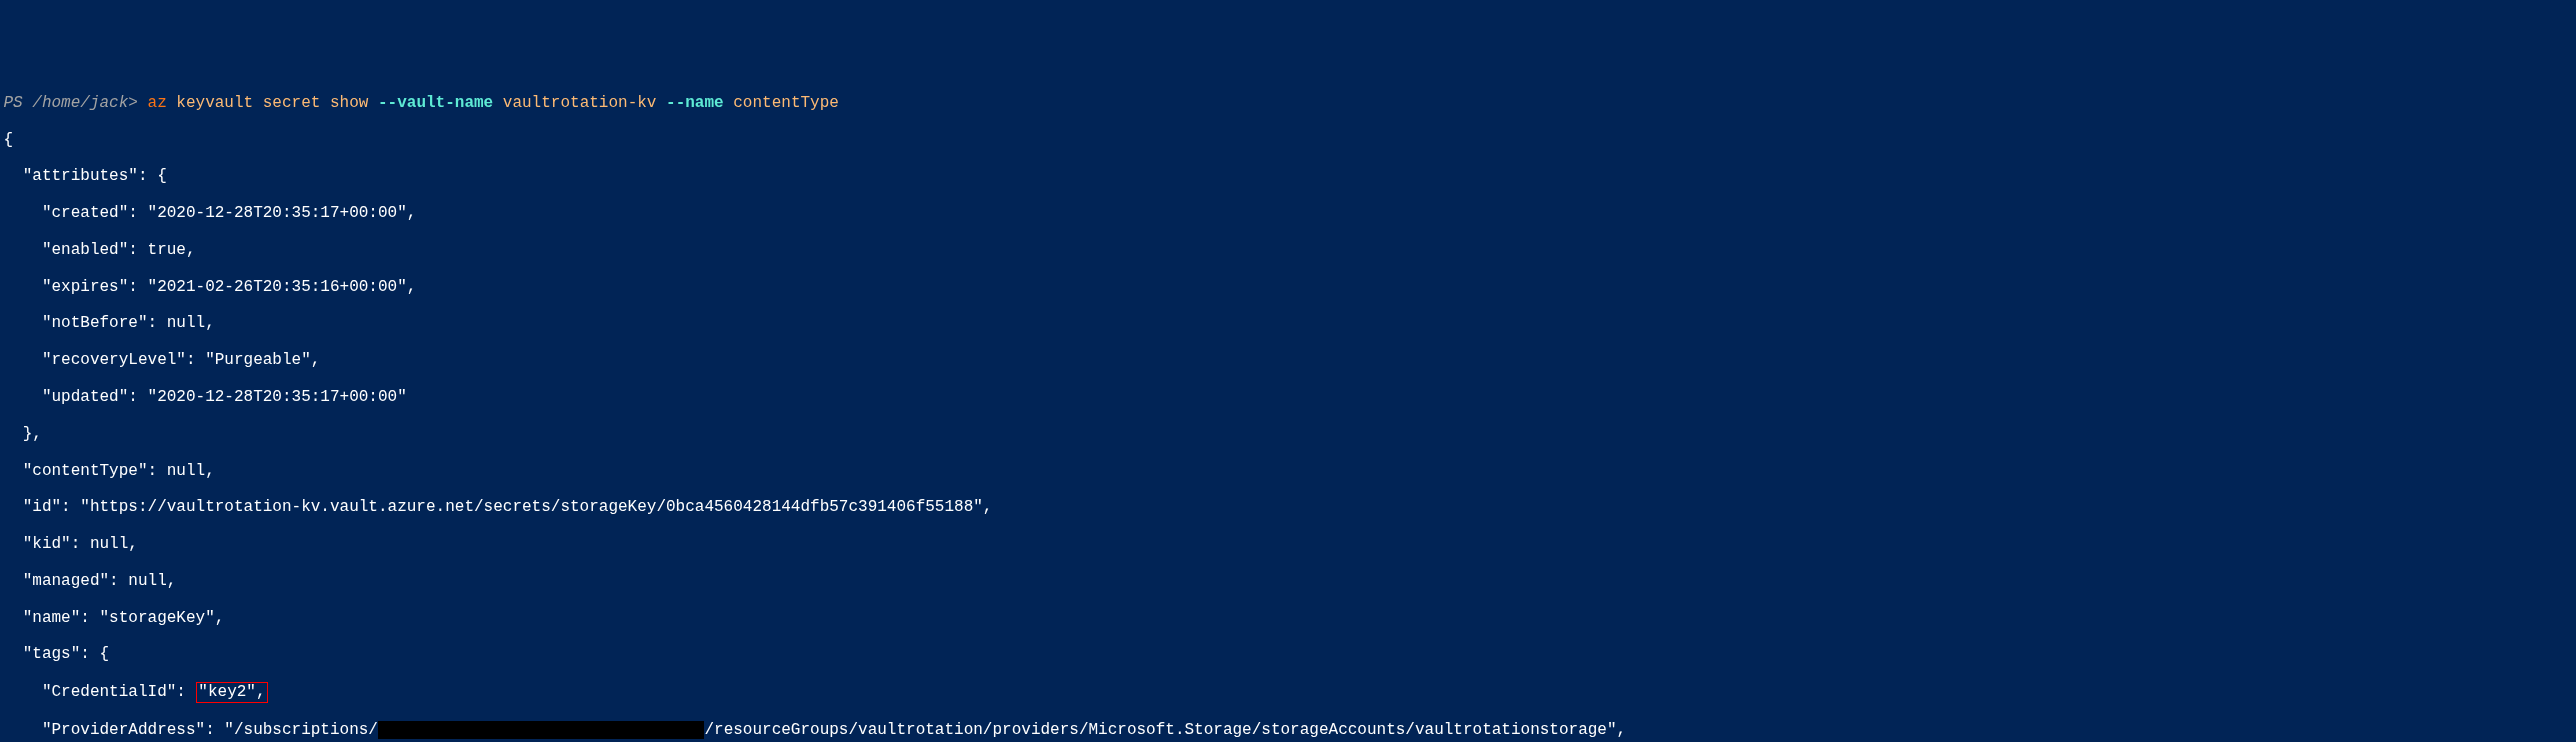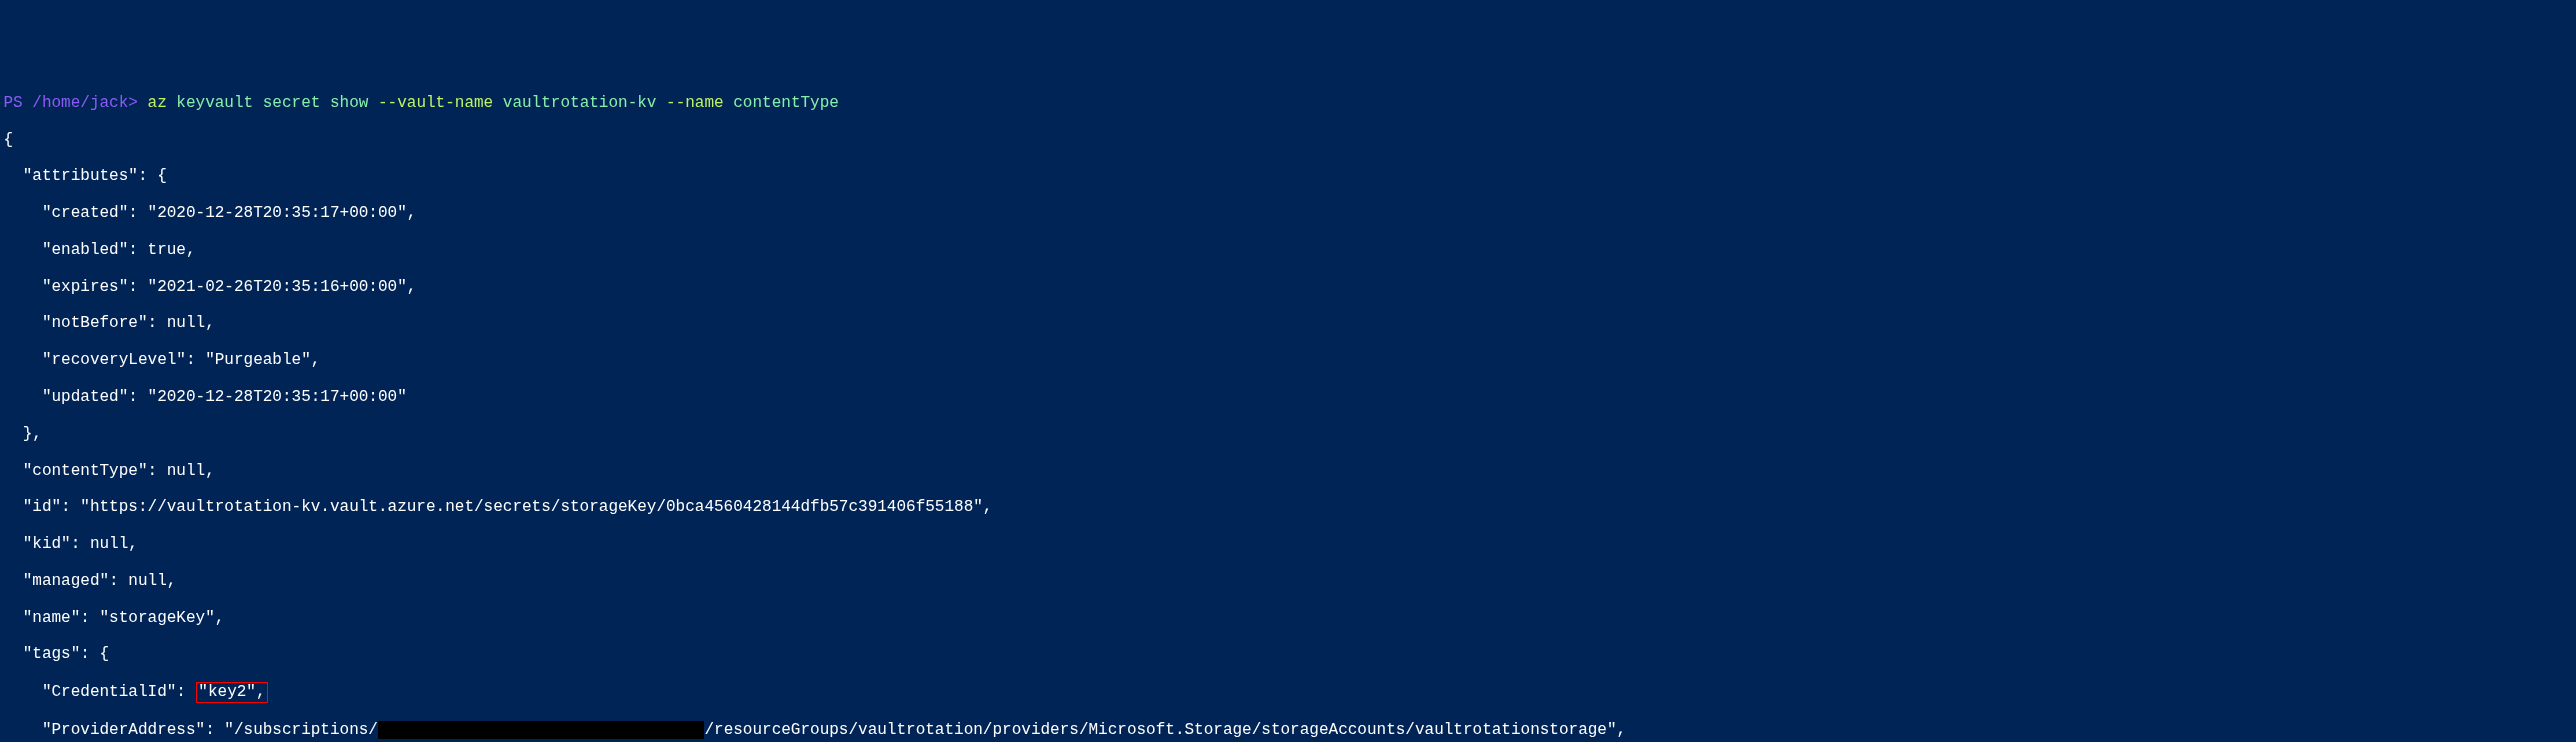--- a/index.html
+++ b/index.html
@@ -11,30 +11,32 @@
       background-color: #012456;
       color: #ffffff;
       font-family: 'Consolas', 'Courier New', monospace;
       font-size: 16px;
       line-height: 1.15;
       padding: 1.8px 3.5px;
       white-space: pre;
       overflow-x: auto;
     }
     .prompt-prefix {
-      color: #8b5cf6;
+      color: #a3a3a3;
+      font-style: italic;
     }
     .cmd-yellow {
-      color: #bef264;
+      color: #f97316;
     }
     .cmd-white {
-      color: #86efac;
+      color: #fdba74;
     }
     .cmd-gray {
-      color: #bef264;
+      color: #5eead4;
+      font-weight: bold;
     }
     .output {
       color: #ffffff;
     }
     .highlight-box {
       border: 0.9px solid #ff0000;
       padding: 0px 1.8px;
       display: inline-block;
     }
     .redacted {

